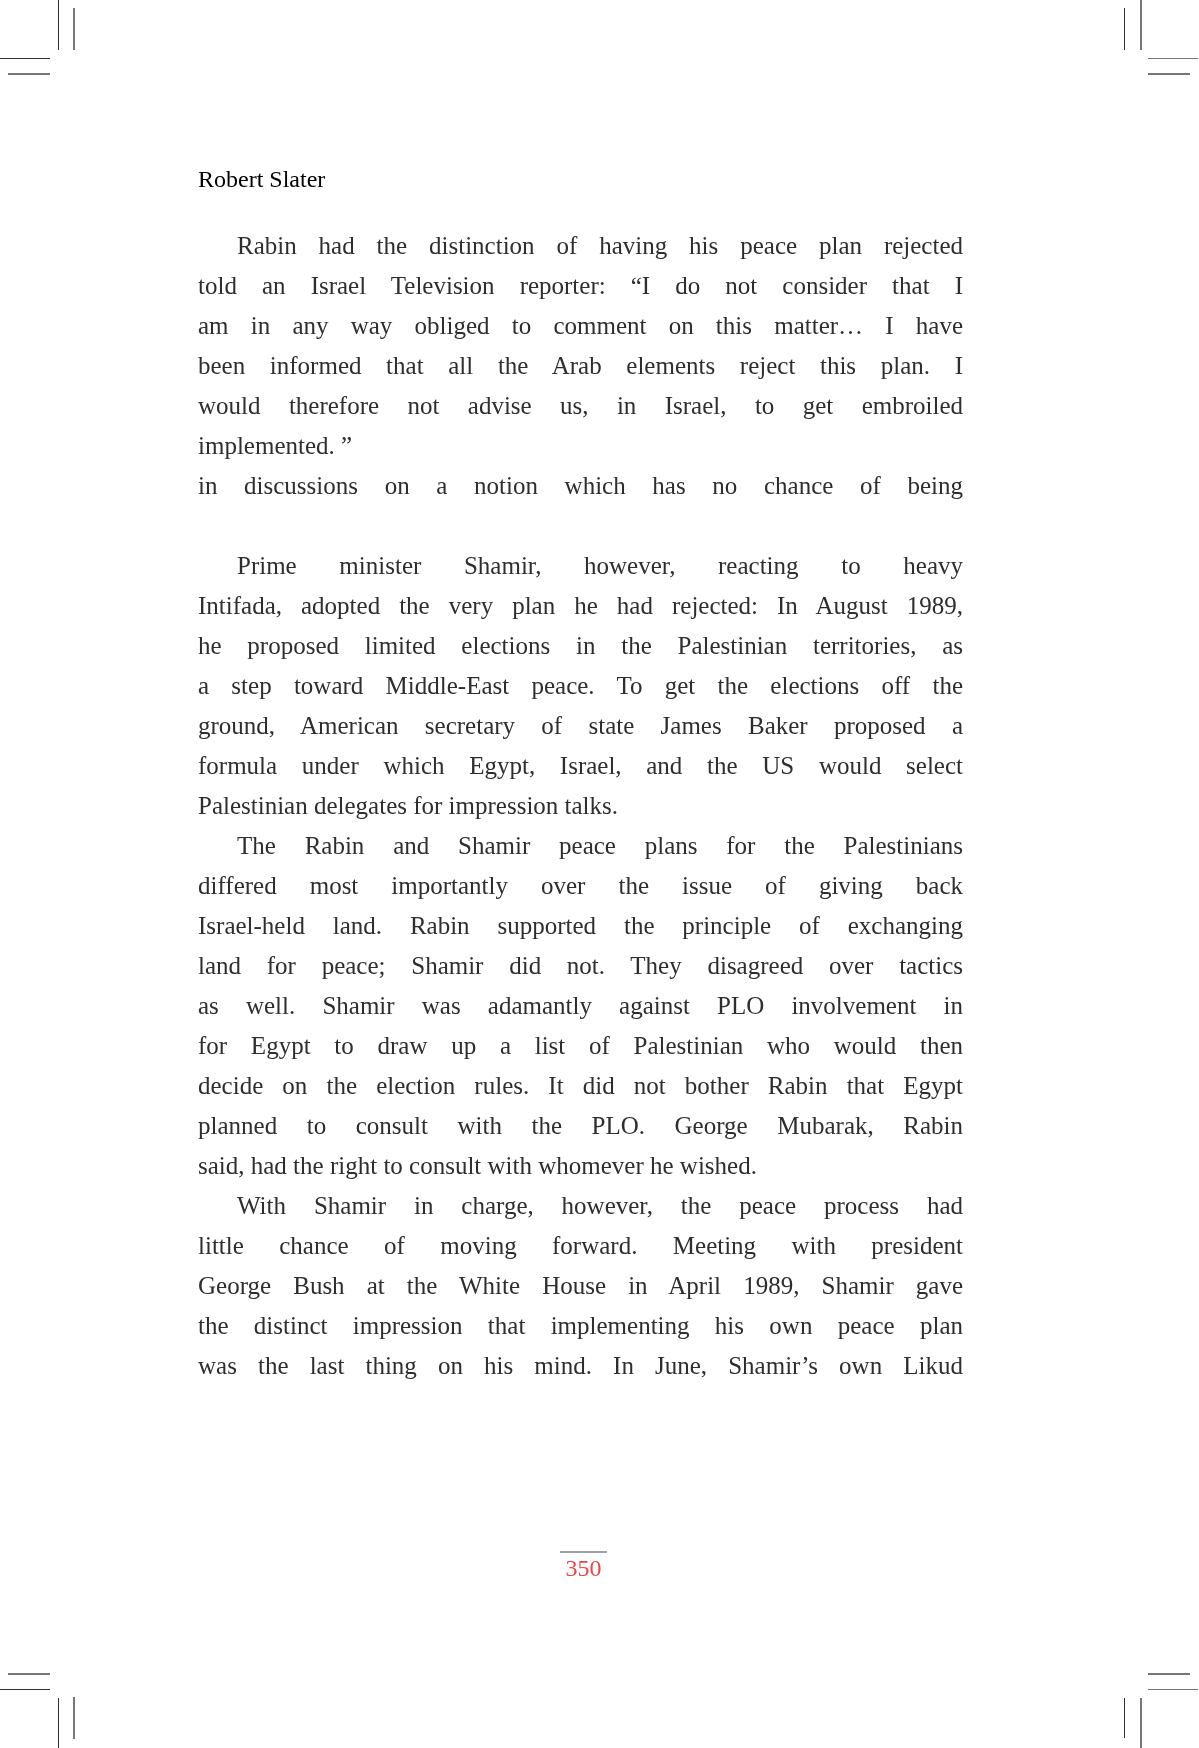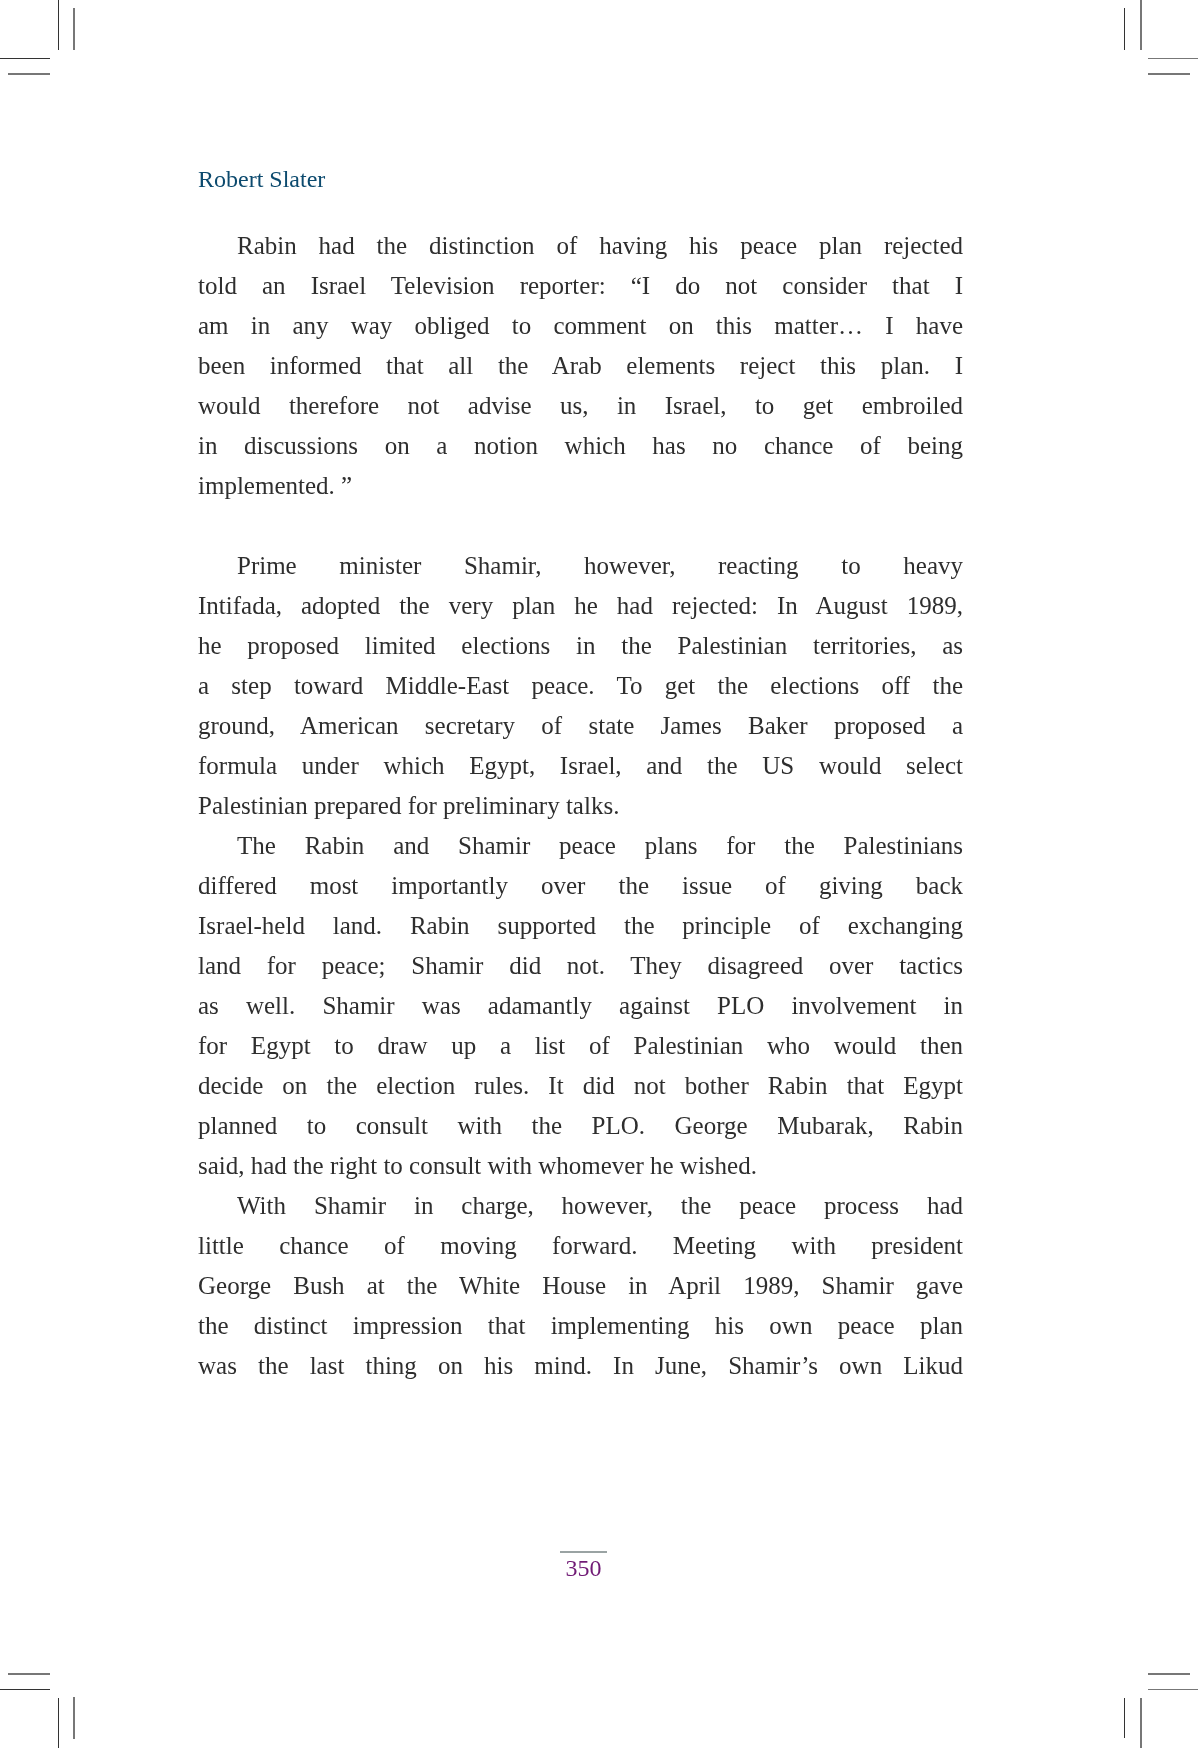--- a/index.html
+++ b/index.html
@@ -2,38 +2,38 @@
 <html><head>
 <meta charset="utf-8">
 <style>
   html, body { margin: 0; padding: 0; background: #ffffff; }
   body { width: 1199px; height: 1748px; position: relative; overflow: hidden; }
   .crop { position: absolute; background: #777777; }
   .crop.dark { background: #333333; }
   .running-head {
     position: absolute; left: 198px; top: 166px;
     font-family: "Liberation Serif", serif; font-size: 24px;
-    color: #0c4a6e; letter-spacing: 0px;
+    color: #000000; letter-spacing: 0px;
   }
   .body-text {
     position: absolute; left: 198px; top: 226px; width: 765px;
     font-family: Liberation Serif, serif; font-size: 25px;
     color: #2e2e2e; line-height: 40px;
   }
   .line {
     display: block; height: 40px; white-space: nowrap;
     text-align: justify; text-align-last: justify;
   }
   .line.last { text-align-last: left; }
   .line.indent { padding-left: 39px; }
   .gap { display: block; height: 40px; }
   .page-number {
     position: absolute; left: 560px; top: 1551px; width: 47px;
     border-top: 2px solid #9aa3a3; text-align: center;
-    font-family: "Liberation Serif", serif; font-size: 24px; color: #701a75;
+    font-family: "Liberation Serif", serif; font-size: 24px; color: #ef4444;
     line-height: 28px; padding-top: 1px;
   }
 </style>
 </head>
 <body>
 
 <div class="crop dark" style="left:58px;top:0;width:1px;height:50px;"></div>
 <div class="crop" style="left:73px;top:8px;width:2px;height:42px;"></div>
 <div class="crop dark" style="left:0;top:58px;width:50px;height:1px;"></div>
 <div class="crop" style="left:8px;top:73px;width:42px;height:2px;"></div>
@@ -55,32 +55,32 @@
 
 <div class="running-head">Robert Slater</div>
 
 <div class="body-text">
   <div>
     <span class="line indent">Rabin had the distinction of having his peace plan rejected</span>
     <span class="line">told an Israel Television reporter: “I do not consider that I</span>
     <span class="line">am in any way obliged to comment on this matter… I have</span>
     <span class="line">been informed that all the Arab elements reject this plan. I</span>
     <span class="line">would therefore not advise us, in Israel, to get embroiled</span>
+    <span class="line last">implemented. ”</span>
     <span class="line">in discussions on a notion which has no chance of being</span>
-    <span class="line last">implemented. ”</span>
   </div>
   <span class="gap"></span>
   <div>
     <span class="line indent">Prime minister Shamir, however, reacting to heavy</span>
     <span class="line">Intifada, adopted the very plan he had rejected: In August 1989,</span>
     <span class="line">he proposed limited elections in the Palestinian territories, as</span>
     <span class="line">a step toward Middle-East peace. To get the elections off the</span>
     <span class="line">ground, American secretary of state James Baker proposed a</span>
     <span class="line">formula under which Egypt, Israel, and the US would select</span>
-    <span class="line last">Palestinian prepared for preliminary talks.</span>
+    <span class="line last">Palestinian delegates for impression talks.</span>
   </div>
   <div>
     <span class="line indent">The Rabin and Shamir peace plans for the Palestinians</span>
     <span class="line">differed most importantly over the issue of giving back</span>
     <span class="line">Israel-held land. Rabin supported the principle of exchanging</span>
     <span class="line">land for peace; Shamir did not. They disagreed over tactics</span>
     <span class="line">as well. Shamir was adamantly against PLO involvement in</span>
     <span class="line">for Egypt to draw up a list of Palestinian who would then</span>
     <span class="line">decide on the election rules. It did not bother Rabin that Egypt</span>
     <span class="line">planned to consult with the PLO. George Mubarak, Rabin</span>

